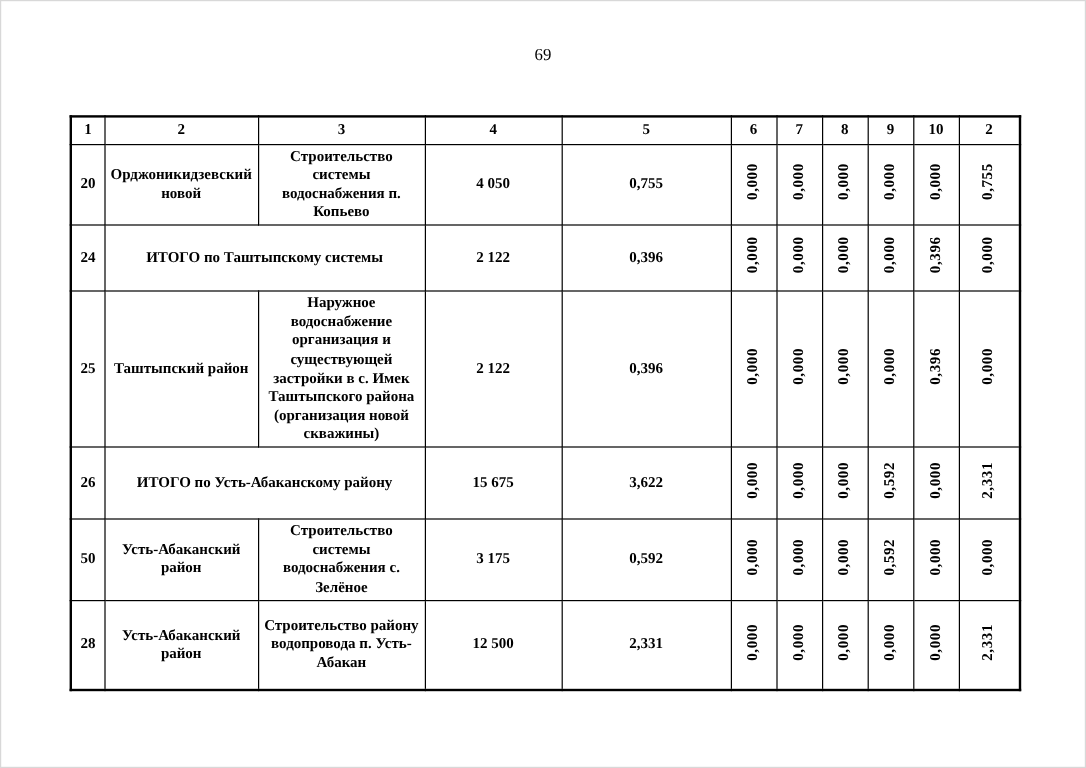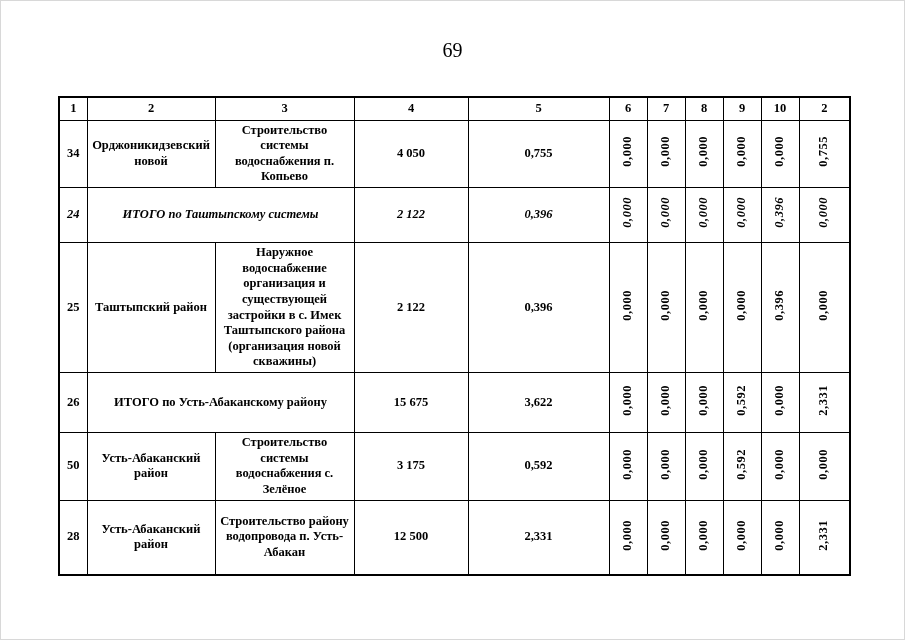--- a/index.html
+++ b/index.html
@@ -17,21 +17,21 @@
     overflow: hidden;
     box-sizing: border-box;
     border: 1px solid #d8d8d8;
   }
   .page-number {
     position: absolute;
     top: 38px;
     left: 0;
     width: 100%;
     text-align: center;
-    font-size: 20px;
+    font-size: 14px;
     font-weight: normal;
   }
   table.doc-table {
     position: absolute;
     left: 57px;
     top: 95px;
     width: 791px;
     border-collapse: collapse;
     table-layout: fixed;
     border: 2px solid #000;
@@ -41,21 +41,21 @@
     font-size: 12.5px;
     font-weight: bold;
     text-align: center;
     vertical-align: middle;
     padding: 2px 3px;
     line-height: 1.25;
     overflow: hidden;
   }
   tr.hdr { height: 23px; }
   tr.r0 { height: 67px; }
-  tr.r1 { height: 55px; font-style: italic; }
+  tr.r1 { height: 55px; }
   tr.r2 { height: 130px; }
   tr.r3 { height: 60px; }
   tr.r4 { height: 65px; }
   tr.r5 { height: 75px; }
   td.vert {
     padding: 1px;
   }
   td.vert .vtext {
     display: inline-block;
     writing-mode: vertical-rl;
@@ -96,21 +96,21 @@
       <td>5</td>
       <td>6</td>
       <td>7</td>
       <td>8</td>
       <td>9</td>
       <td>10</td>
       <td>2</td>
     </tr>
 
     <tr class="r0">
-      <td>34</td>
+      <td>20</td>
       <td>Орджоникидзевский новой</td>
       <td>Строительство системы водоснабжения п. Копьево</td>
       <td>4 050</td>
       <td>0,755</td>
       <td class="vert"><span class="vtext">0,000</span></td>
       <td class="vert"><span class="vtext">0,000</span></td>
       <td class="vert"><span class="vtext">0,000</span></td>
       <td class="vert"><span class="vtext">0,000</span></td>
       <td class="vert"><span class="vtext">0,000</span></td>
       <td class="vert"><span class="vtext">0,755</span></td>

